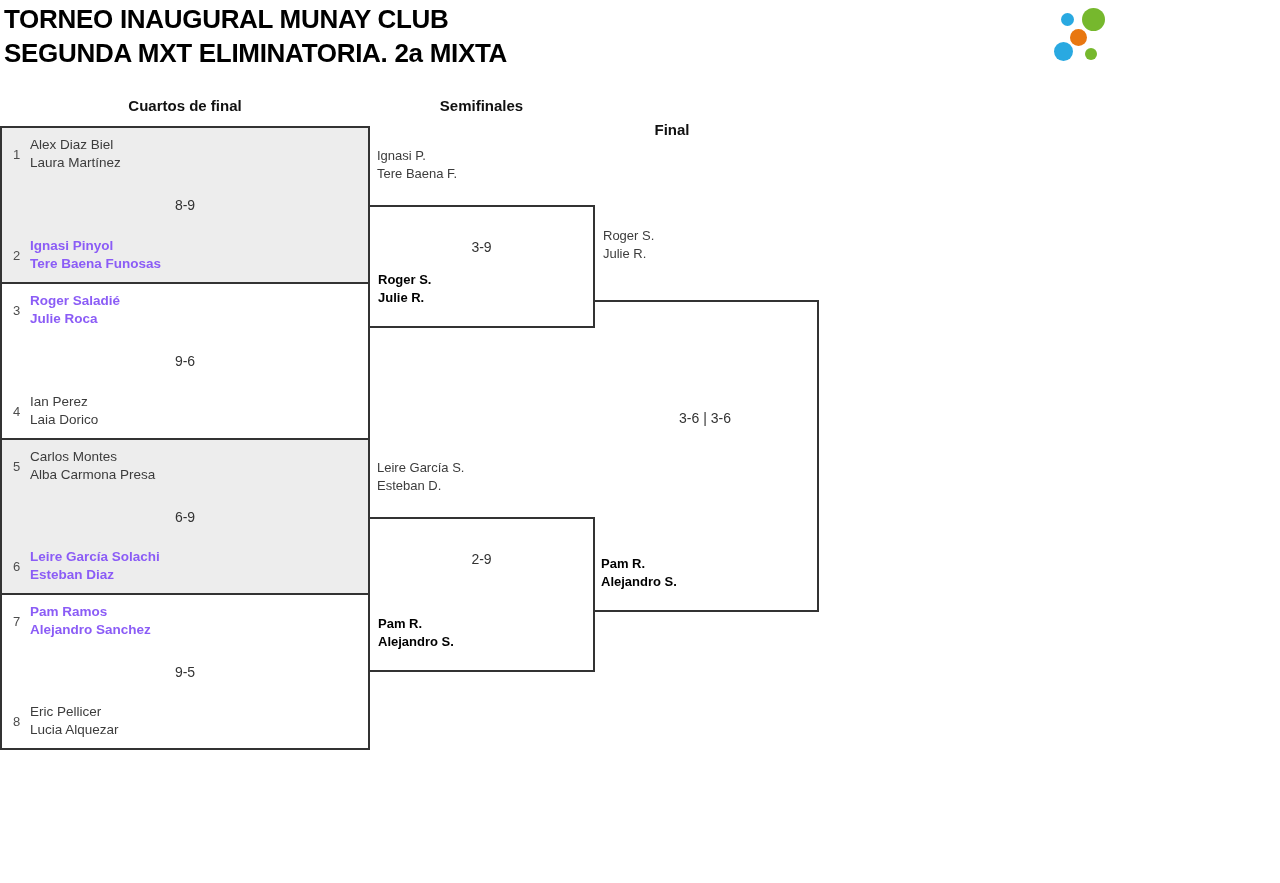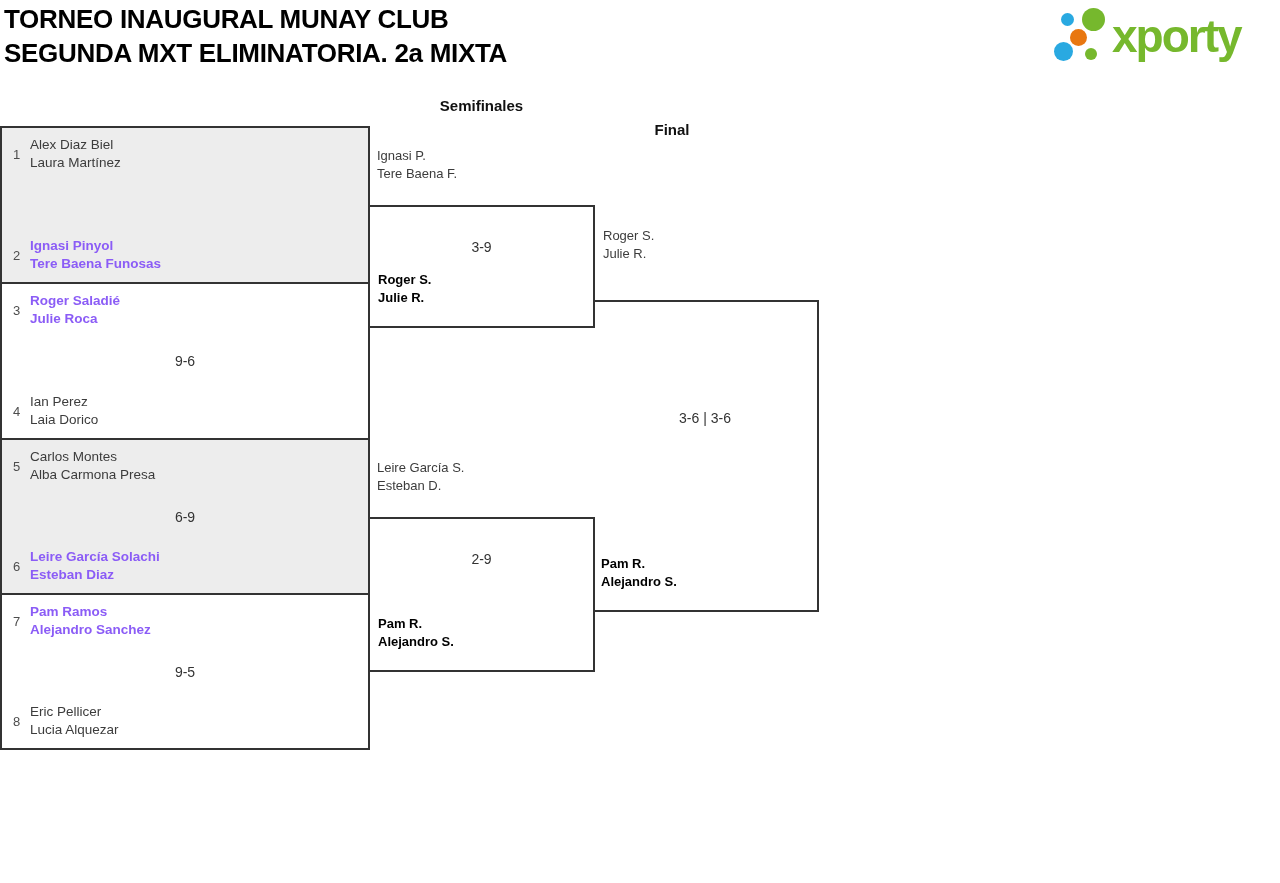--- a/index.html
+++ b/index.html
@@ -66,34 +66,35 @@
     <div>TORNEO INAUGURAL MUNAY CLUB</div>
     <div>SEGUNDA MXT ELIMINATORIA. 2a MIXTA</div>
   </div>
 
   <div class="logo">
     <div class="dot" style="left:11px;top:9px;width:13px;height:13px;background:#29a9e1"></div>
     <div class="dot" style="left:32px;top:4px;width:23px;height:23px;background:#76b82d"></div>
     <div class="dot" style="left:20px;top:25px;width:17px;height:17px;background:#e87710"></div>
     <div class="dot" style="left:4px;top:38px;width:19px;height:19px;background:#29a9e1"></div>
     <div class="dot" style="left:35px;top:44px;width:12px;height:12px;background:#76b82d"></div>
-    <span class="logo-text">xporty</span>
   </div>
 
+  <div class="round-header rh-qf">Cuartos de final</div>
   <div class="round-header rh-sf">Semifinales</div>
   <div class="round-header rh-f">Final</div>
 
   <div class="match qf qf1">
     <div class="team-row t">
       <span class="seed">1</span>
       <div class="names">
         <span>Alex Diaz Biel</span>
         <span>Laura Martínez</span>
       </div>
     </div>
+    <div class="score">8-9</div>
     <div class="team-row b">
       <span class="seed">2</span>
       <div class="names winner">
         <span>Ignasi Pinyol</span>
         <span>Tere Baena Funosas</span>
       </div>
     </div>
   </div>
 
   <div class="match qf qf2">

